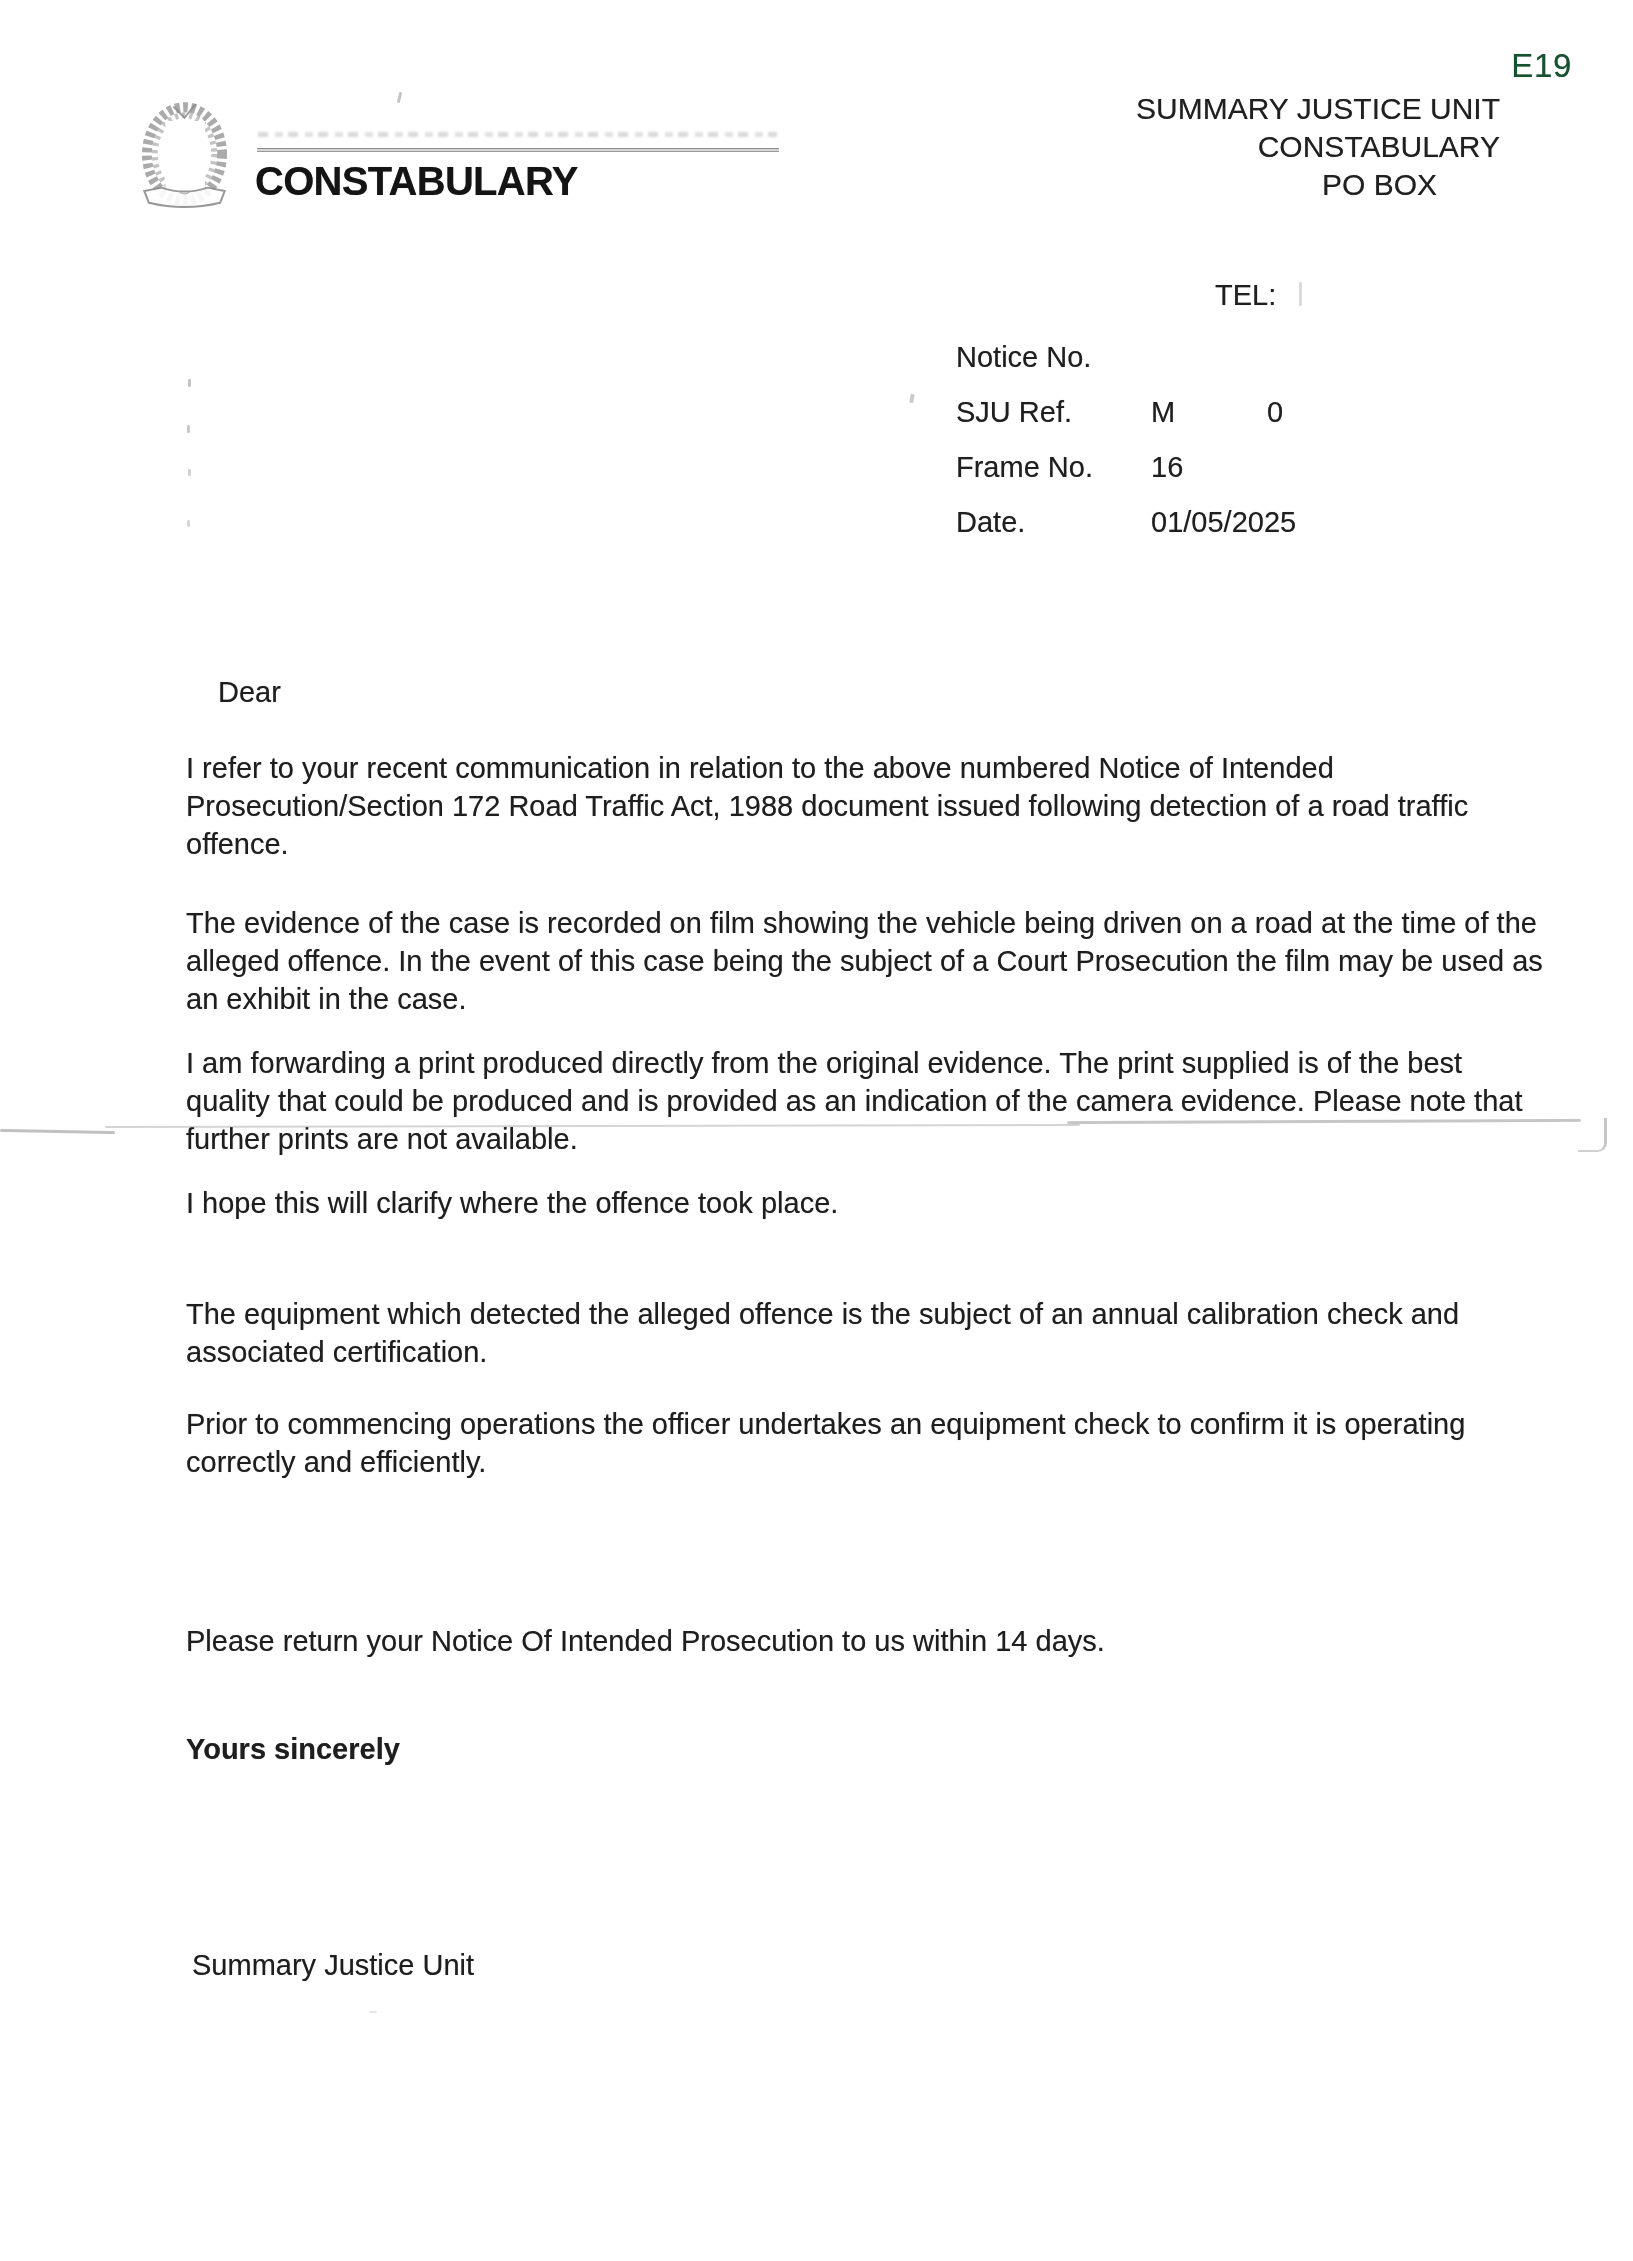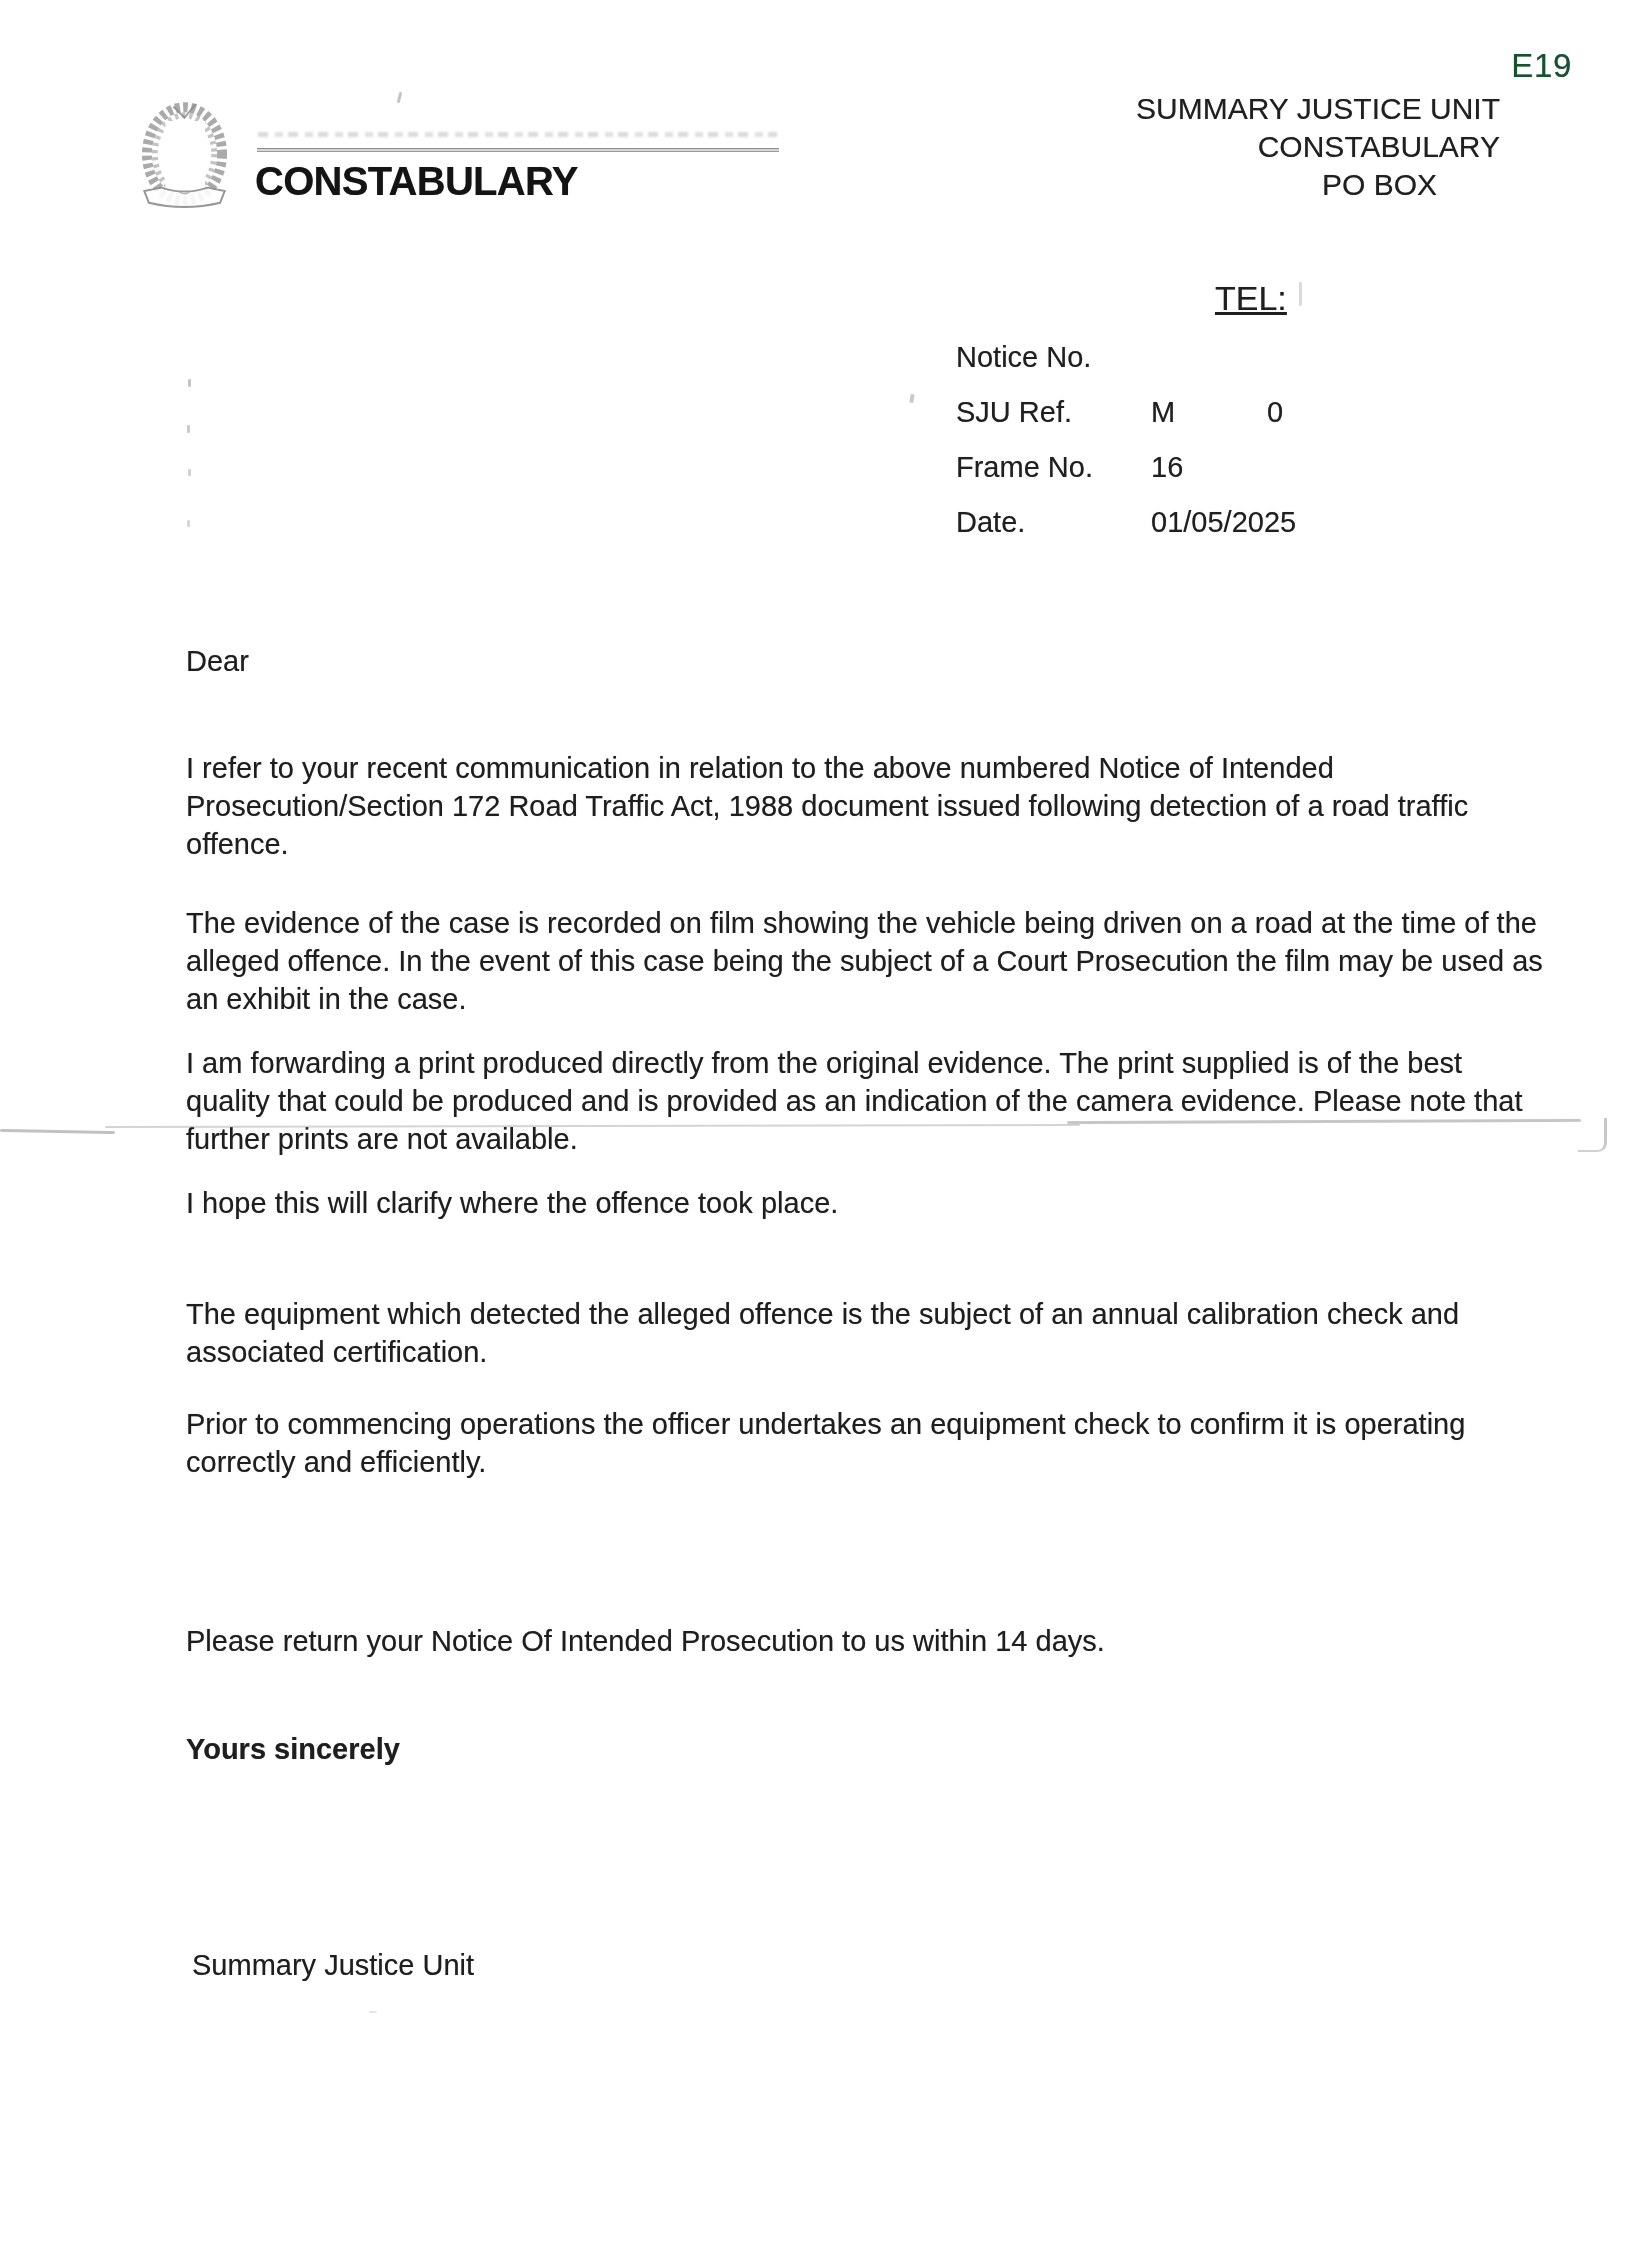--- a/index.html
+++ b/index.html
@@ -41,32 +41,32 @@
     font-size: 40px; font-weight: 700; letter-spacing: -0.7px; color: #141414;
   }
 
   
   .address-block {
     position: absolute; top: 90px; right: 133px;
     text-align: right; font-size: 30px; line-height: 38px; color: #202020;
   }
   .address-block .pad-after { padding-right: 63px; }
 
-  .tel-line { position: absolute; left: 1215px; top: 279px; font-size: 34px; text-decoration: underline; }
+  .tel-line { position: absolute; left: 1215px; top: 279px; font-size: 29px; }
 
   
   .field-row { position: absolute; left: 956px; font-size: 29px; }
   .field-row .value  { position: absolute; left: 195px; top: 0; white-space: nowrap; }
   .field-row .value2 { position: absolute; left: 311px; top: 0; white-space: nowrap; }
   .row-0 { top: 341px; } .row-1 { top: 396px; } .row-2 { top: 451px; text-align: center; } .row-3 { top: 506px; }
 
   
   .body-text { position: absolute; left: 186px; width: 1366px;
     font-size: 29px; line-height: 38px; color: #1e1e1e; margin: 0; }
-  .salutation { top: 642px; }
+  .salutation { top: 673px; margin-left: 32px; }
   .para-0 { top: 749px; } .para-1 { top: 904px; } .para-2 { top: 1044px; }
   .para-3 { top: 1184px; } .para-4 { top: 1295px; } .para-5 { top: 1405px; }
   .para-6 { top: 1511px; } .para-7 { top: 1622px; }
   .closing   { top: 1730px; font-weight: bold; }
   .signature { top: 1946px; left: 192px; }
 
   
   .crease { position: absolute; background: #8f8f8f; border-radius: 2px; }
   .crease.c1 { left: 0px;    top: 1130px; width: 115px;  height: 3.3px; opacity: .55; transform: rotate(1.1deg); filter: blur(0.7px); }
   .crease.c2 { left: 105px;  top: 1125px; width: 975px; height: 2px; opacity: .38; transform: rotate(-0.12deg); filter: blur(0.4px); }

